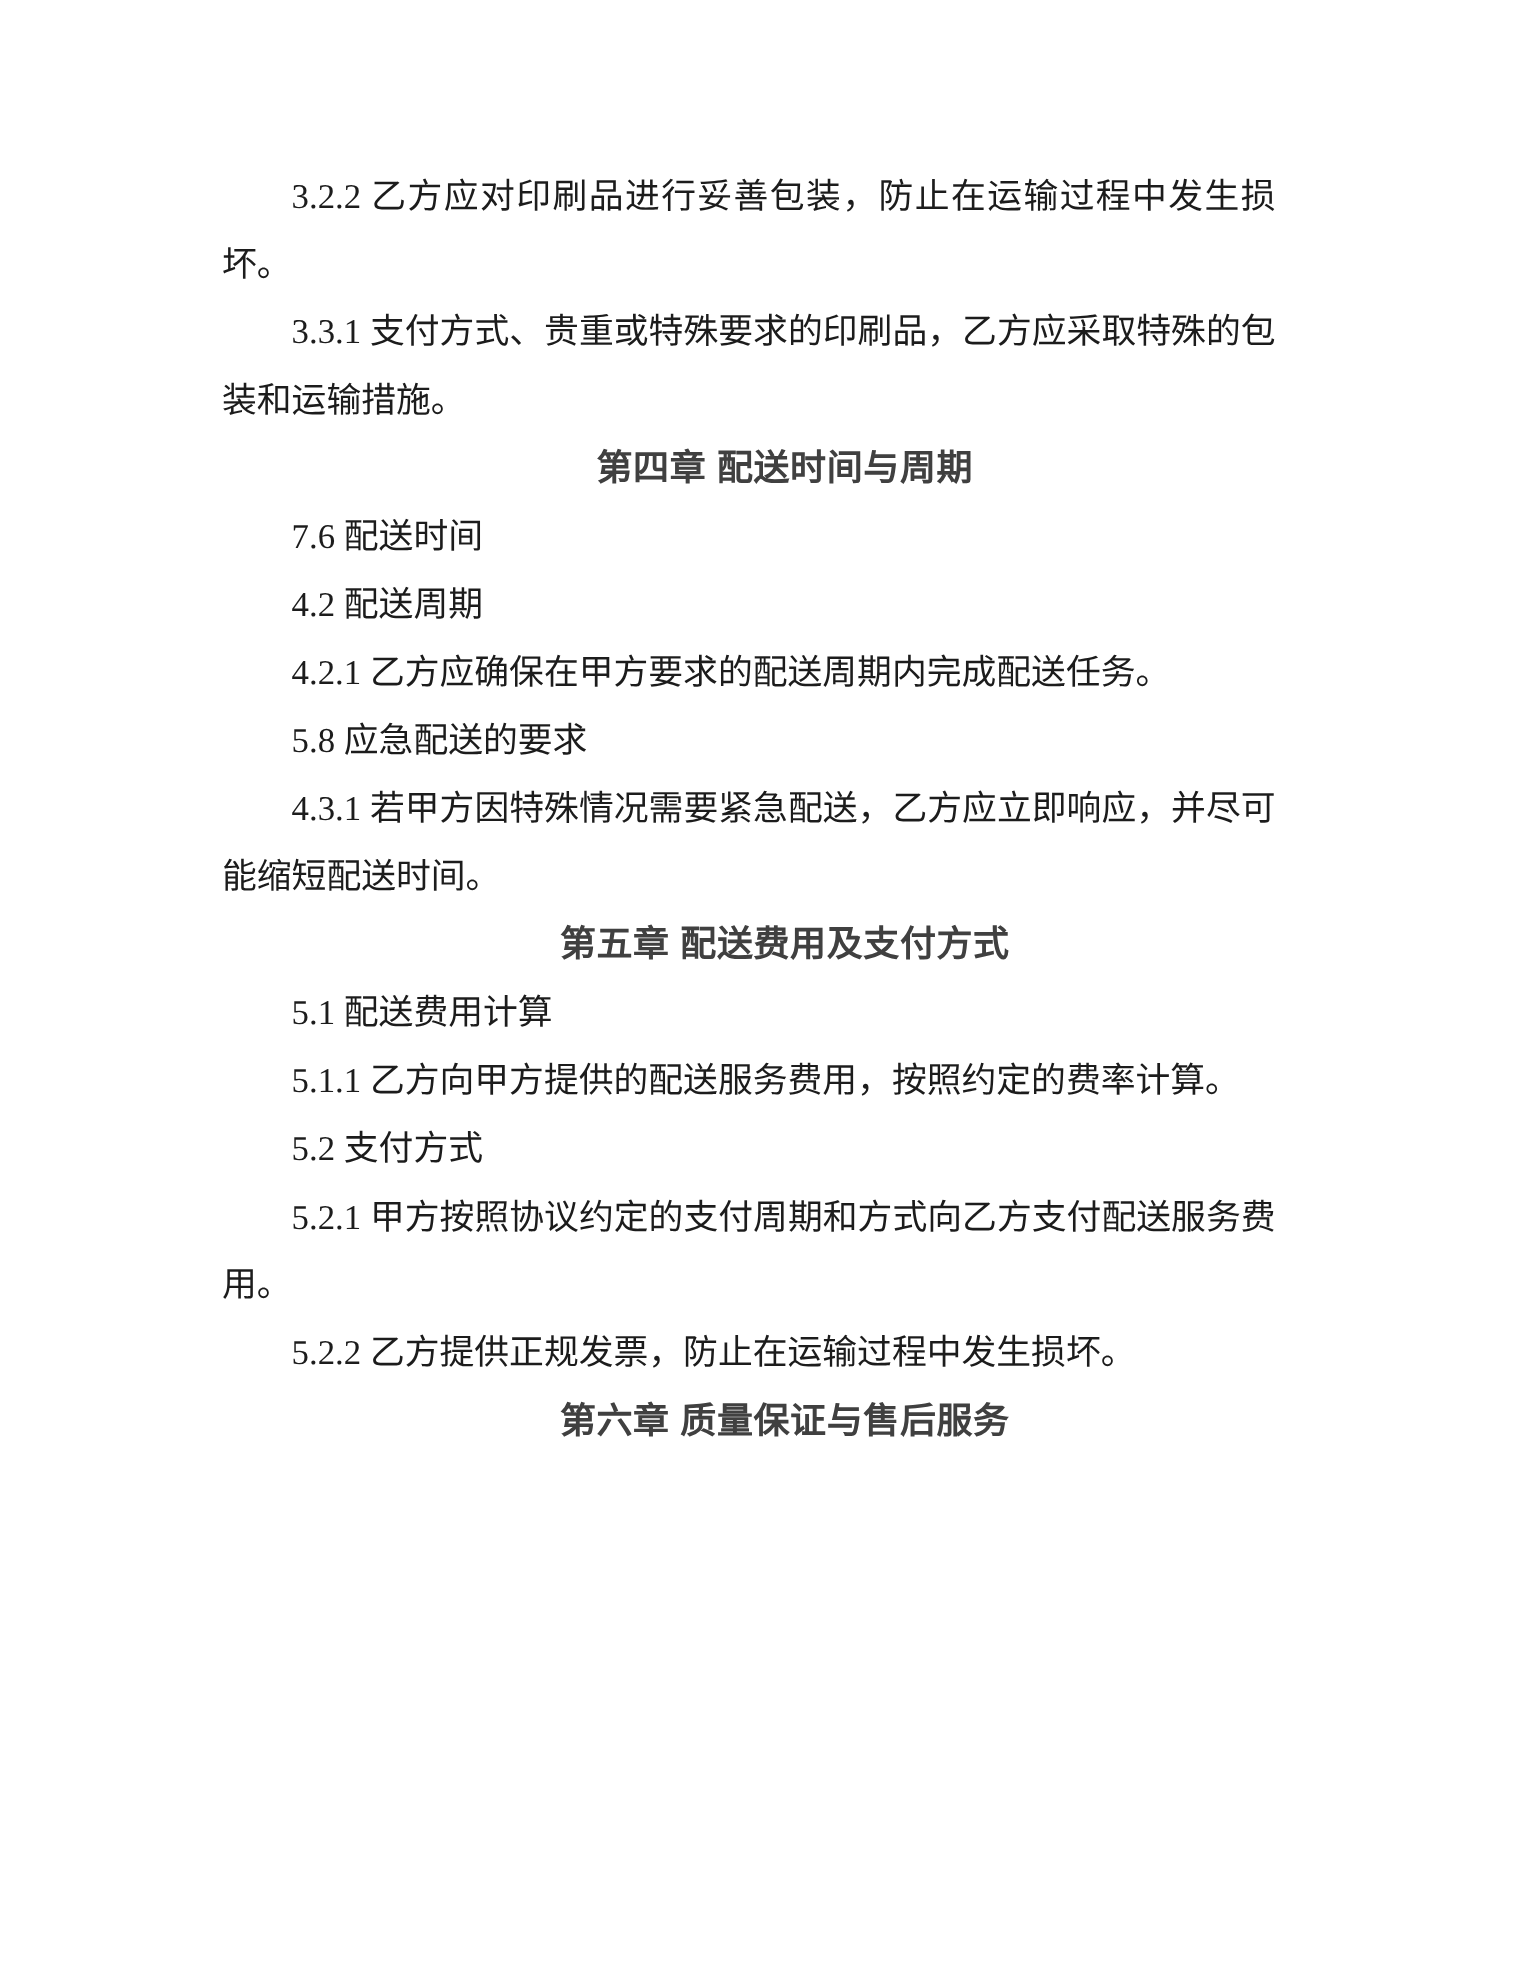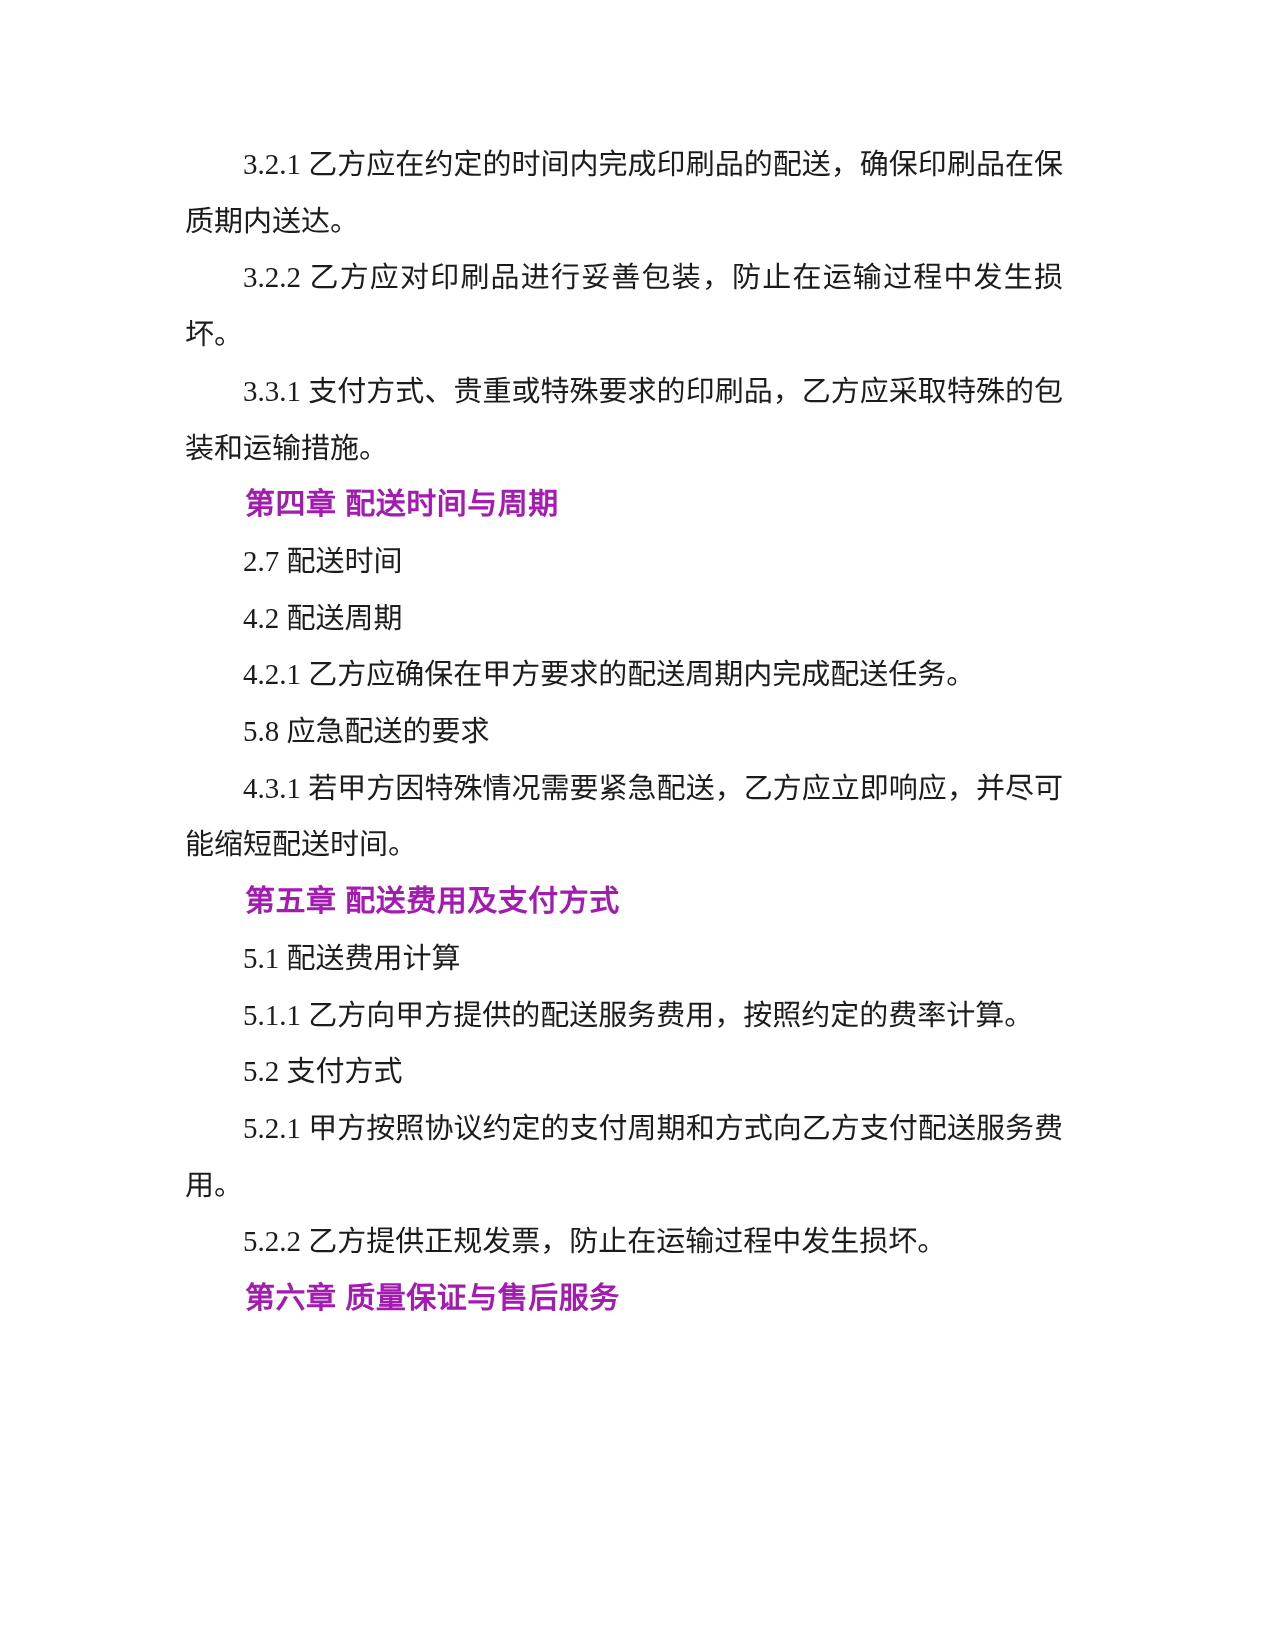--- a/index.html
+++ b/index.html
@@ -31,37 +31,36 @@
     text-align: justify;
     word-break: break-all;
     font-weight: 400;
   }
   .doc-heading {
     margin: 0;
     padding: 0;
     font-family: "Liberation Sans", "DejaVu Sans", sans-serif;
     font-size: 30px;
     line-height: 56.7px;
-    color: #a21caf;
+    color: #404040;
     text-indent: 2em;
-    text-align: left;
+    text-align: center;
     font-weight: 700;
     letter-spacing: 0.5px;
   }
 </style>
 </head>
 <body>
 
 <div class="page">
   <div class="doc-body">
-      <p class="doc-paragraph">3.2.1 乙方应在约定的时间内完成印刷品的配送，确保印刷品在保质期内送达。</p>
       <p class="doc-paragraph">3.2.2 乙方应对印刷品进行妥善包装，防止在运输过程中发生损坏。</p>
       <p class="doc-paragraph">3.3.1 支付方式、贵重或特殊要求的印刷品，乙方应采取特殊的包装和运输措施。</p>
       <h2 class="doc-heading">第四章 配送时间与周期</h2>
-      <p class="doc-paragraph">2.7 配送时间</p>
+      <p class="doc-paragraph">7.6 配送时间</p>
       <p class="doc-paragraph">4.2 配送周期</p>
       <p class="doc-paragraph">4.2.1 乙方应确保在甲方要求的配送周期内完成配送任务。</p>
       <p class="doc-paragraph">5.8 应急配送的要求</p>
       <p class="doc-paragraph">4.3.1 若甲方因特殊情况需要紧急配送，乙方应立即响应，并尽可能缩短配送时间。</p>
       <h2 class="doc-heading">第五章 配送费用及支付方式</h2>
       <p class="doc-paragraph">5.1 配送费用计算</p>
       <p class="doc-paragraph">5.1.1 乙方向甲方提供的配送服务费用，按照约定的费率计算。</p>
       <p class="doc-paragraph">5.2 支付方式</p>
       <p class="doc-paragraph">5.2.1 甲方按照协议约定的支付周期和方式向乙方支付配送服务费用。</p>
       <p class="doc-paragraph">5.2.2 乙方提供正规发票，防止在运输过程中发生损坏。</p>

